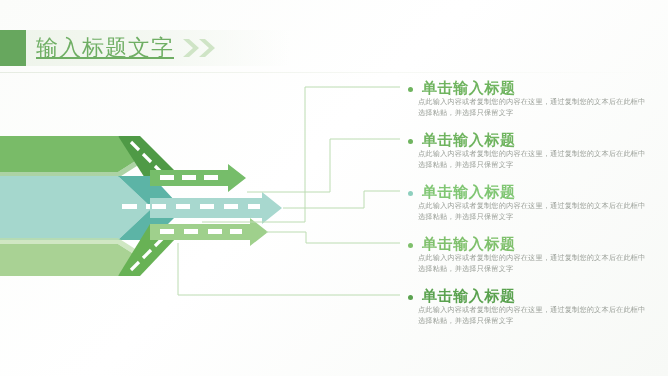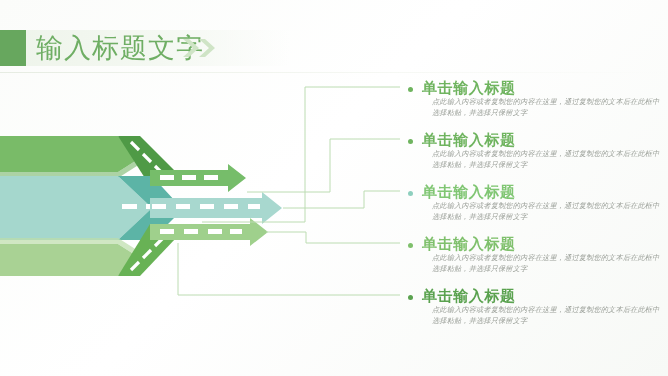--- a/index.html
+++ b/index.html
@@ -22,23 +22,24 @@
     position:absolute;left:0;top:30px;width:290px;height:36px;
     background:linear-gradient(90deg,#eef4ea 0%,#f4f8f2 55%,rgba(250,252,249,0) 100%);
   }
   #title-swatch{
     position:absolute;left:0;top:30px;width:26px;height:36px;
     background:#67a75e;
   }
   #title-text{
     position:absolute;left:36px;top:31px;height:34px;
     line-height:34px;
-    font-size:27px;letter-spacing:1px;
+    font-size:22px;letter-spacing:1px;
     color:#6fae64;
     white-space:nowrap;
+    text-decoration:underline;
   }
   #title-chevrons{
     position:absolute;left:181px;top:38px;
     width:40px;height:20px;
   }
   #title-rule{
     position:absolute;left:0;top:72px;width:668px;height:1px;
     background:linear-gradient(90deg,#e6ece2 0%,#f2f5ef 40%,rgba(255,255,255,0) 100%);
   }
 
@@ -61,27 +62,26 @@
     position:absolute;left:0;top:5px;
     width:5px;height:5px;border-radius:50%;
   }
   .b-head{
     margin:0 0 4px 14px;
     font-size:15px;font-weight:bold;
     letter-spacing:.6px;
     line-height:11px;
   }
   .b-body{
-    margin:0 0 0 24px;
+    margin:0 0 0 10px;
     font-size:7.2px;
     line-height:10.5px;
     color:#9a9f98;
     letter-spacing:.15px;
     width:232px;
-    font-style:italic;
   }
 </style>
 </head>
 <body>
 
 <div id="slide">
 
   <div id="title-bar"></div>
   <div id="title-swatch"></div>
   <div id="title-text">输入标题文字</div>

